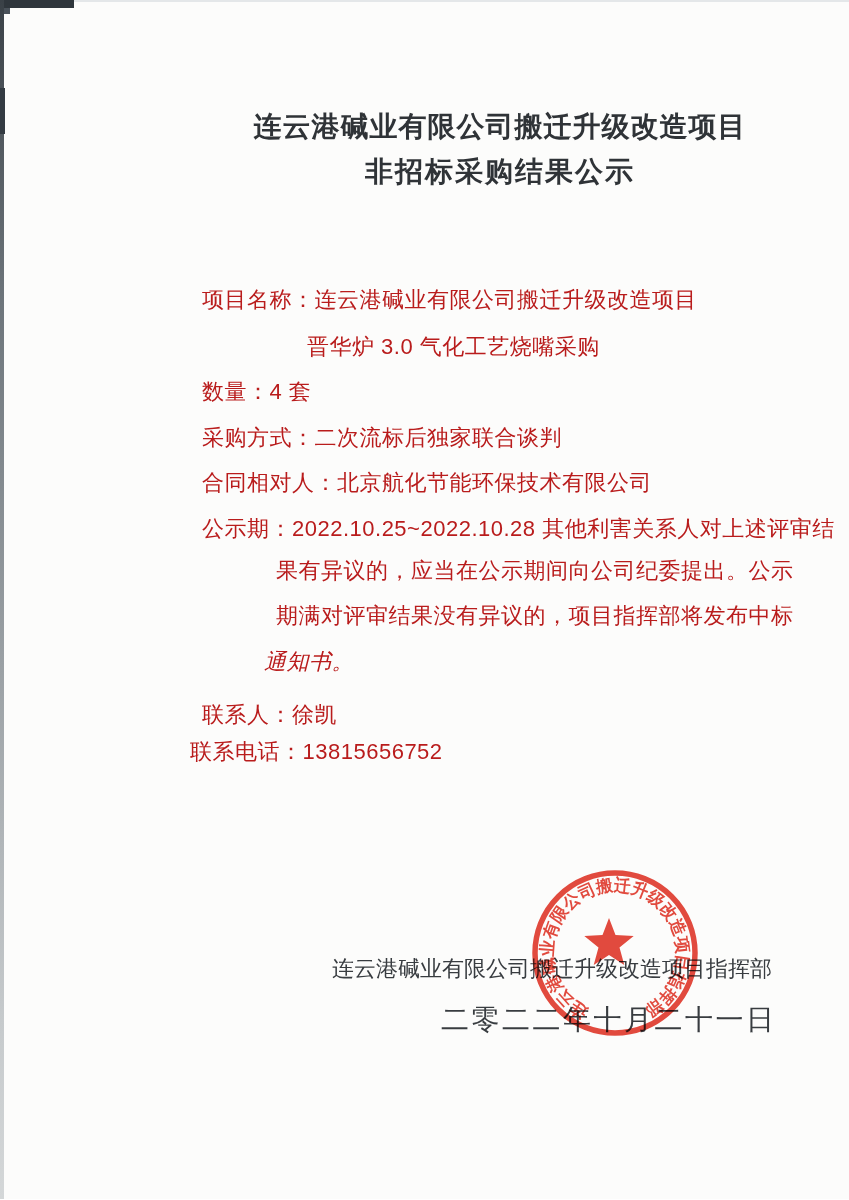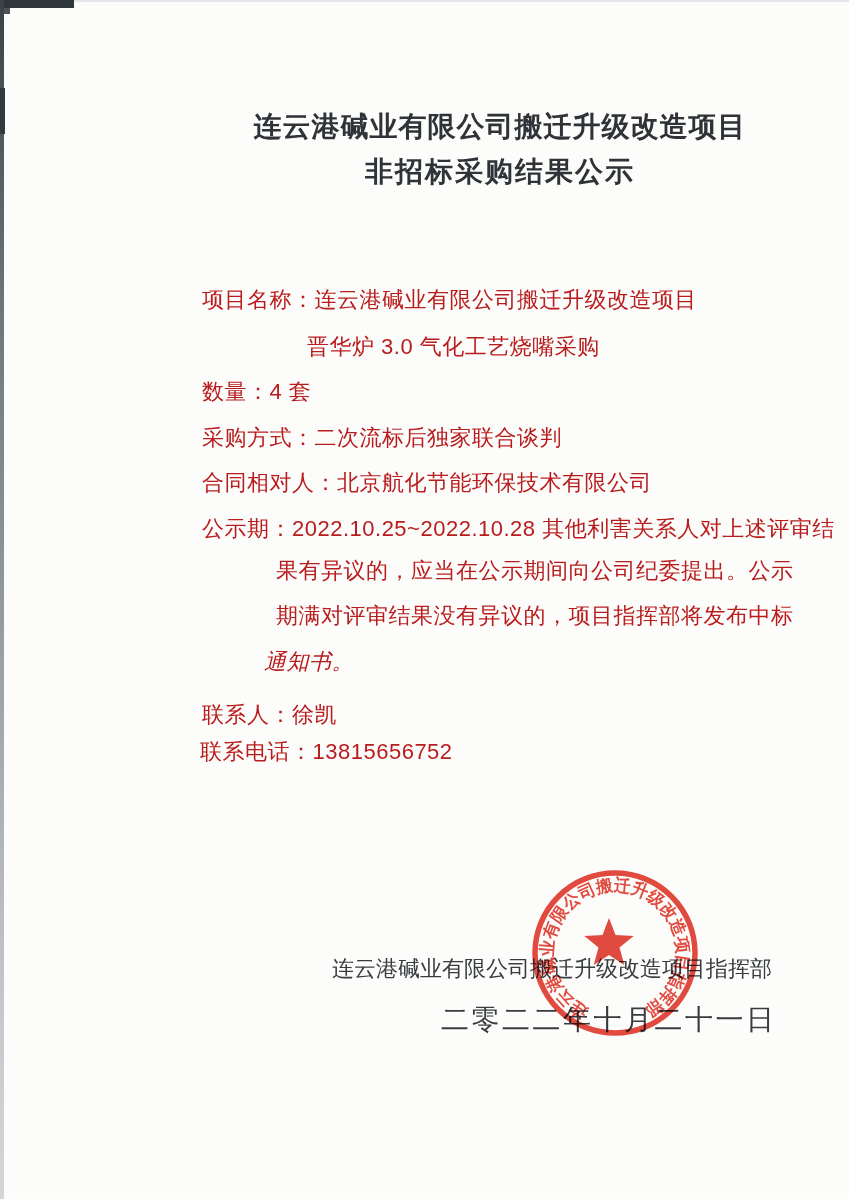--- a/index.html
+++ b/index.html
@@ -59,21 +59,21 @@
   .l1  { top: 285px; left: 202px; }
   .l2  { top: 332px; left: 307px; }
   .l3  { top: 377px; left: 202px; }
   .l4  { top: 423px; left: 202px; }
   .l5  { top: 468px; left: 202px; }
   .l6  { top: 514px; left: 202px; }
   .l7  { top: 556px; left: 276px; }
   .l8  { top: 601px; left: 276px; }
   .l9  { top: 647px; left: 264px; font-style: italic; }
   .l10 { top: 668px; left: 202px; margin-top: 32px; }
-  .l11 { top: 737px; left: 200px; }
+  .l11 { top: 737px; left: 190px; }
   .sig-org  { position: absolute; top: 954px;  left: 332px; font-size: 22px; color: #383c40; white-space: nowrap; }
   .sig-date { position: absolute; top: 1001px; left: 441px; font-size: 28px; color: #383c40; letter-spacing: 2.5px; white-space: nowrap; }
   
   .seal {
     position: absolute; left: 527px; top: 866px;
     width: 176px; height: 176px;
     mix-blend-mode: multiply;
     opacity: 0.92;
   }
 </style>

